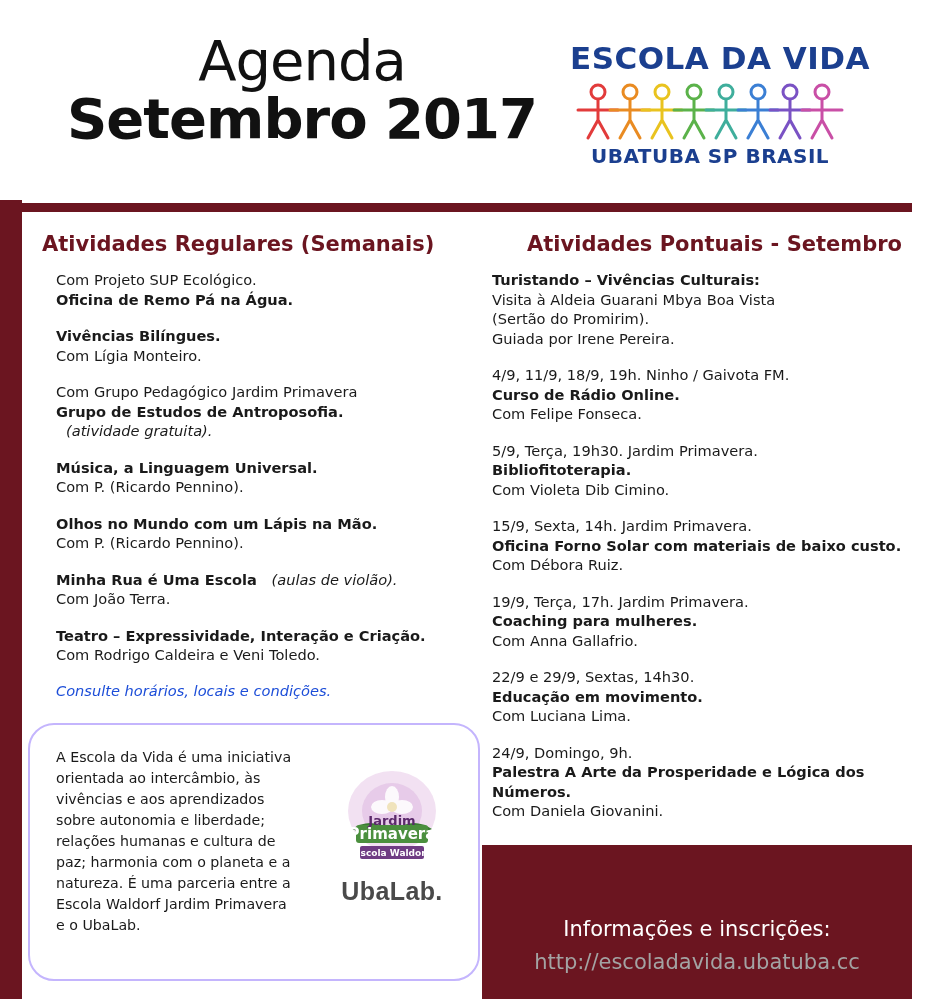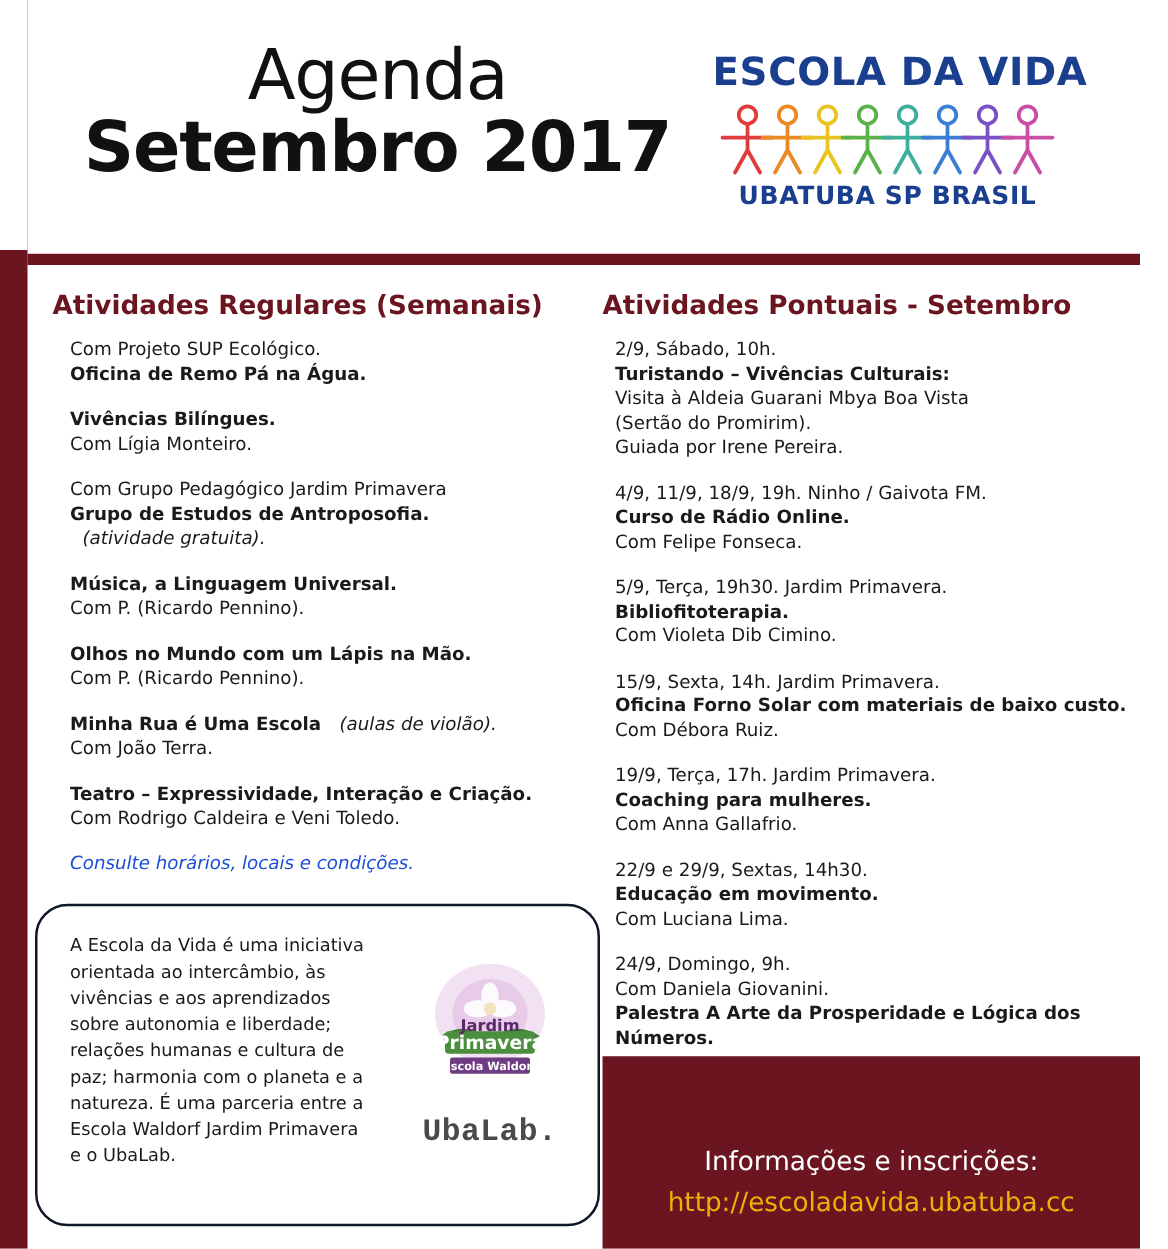--- a/index.html
+++ b/index.html
@@ -72,21 +72,21 @@
     position:absolute; left:482px; top:232px; width:420px;
   }
   .col-head {
     font-family:"DejaVu Sans", sans-serif;
     font-weight:bold;
     font-size:21px;
     color:#6b1520;
     margin:0 0 14px 0;
   }
   .col-left .col-head { padding-left:2px; }
-  .col-right .col-head { padding-left:0px; }
+  .col-right .col-head { padding-left:0px;text-align:right; }
 
   .block { margin-bottom:17px; padding-left:16px; }
   .col-right .block { padding-left:10px; }
   .line {
     font-family:"DejaVu Sans", sans-serif;
     font-size:14.6px;
     line-height:19.5px;
     color:#1a1a1a;
   }
   .b { font-weight:bold; }
@@ -95,56 +95,55 @@
     font-family:"DejaVu Sans", sans-serif;
     font-size:14.6px;
     font-style:italic;
     color:#1d4ed8;
     padding-left:16px;
     margin-top:8px;
   }
   
   .card {
     position:absolute; left:28px; top:723px; width:452px; height:258px;
-    border:2px solid #0f172a;
+    border:2px solid #c4b5fd;
     border-radius:26px;
     background:#ffffff;
   }
   .card-text {
     position:absolute; left:26px; top:22px; width:240px;
     font-family:"DejaVu Sans", sans-serif;
     font-size:14.2px;
     line-height:21px;
     color:#1a1a1a;
   }
   .card-logos {
     position:absolute; left:282px; top:42px; width:160px; text-align:center;
   }
   .jp-logo { position:relative; width:140px; height:110px; margin:0 auto; }
   .ubalab {
-    font-family:Liberation Mono, monospace;
+    font-family:Liberation Sans, sans-serif;
     font-weight:bold;
     font-size:25px;
     color:#4a4a4a;
-    margin-top:14px;
     letter-spacing:0.4px;
   }
   
   .infobox {
     position:absolute; left:482px; top:845px; width:430px; height:154px;
     background:#6b1520;
     display:flex; flex-direction:column; align-items:center; justify-content:center;
   }
   .infobox .l1 {
     font-family:"DejaVu Sans", sans-serif;
     font-size:21px; color:#ffffff; margin-bottom:9px;margin-top:47px;
   }
   .infobox .l2 {
     font-family:"DejaVu Sans", sans-serif;
-    font-size:21px; color:#eab308;
+    font-size:21px; color:#a3a3a3;
   }
 </style>
 </head>
 <body>
 
 <div class="spine"></div>
 <div class="spine-top-white"></div>
 
 <div class="header">
   <div class="title">
@@ -231,21 +230,20 @@
     <div class="line">Com Rodrigo Caldeira e Veni Toledo.</div>
   </div>
 
   <div class="note">Consulte horários, locais e condições.</div>
 </div>
 
 <div class="col-right">
   <div class="col-head">Atividades Pontuais - Setembro</div>
 
   <div class="block">
-    <div class="line">2/9, Sábado, 10h.</div>
     <div class="line b">Turistando – Vivências Culturais:</div>
     <div class="line">Visita à Aldeia Guarani Mbya Boa Vista</div>
     <div class="line">(Sertão do Promirim).</div>
     <div class="line">Guiada por Irene Pereira.</div>
   </div>
 
   <div class="block">
     <div class="line">4/9, 11/9, 18/9, 19h. Ninho / Gaivota FM.</div>
     <div class="line b">Curso de Rádio Online.</div>
     <div class="line">Com Felipe Fonseca.</div>
@@ -270,22 +268,22 @@
   </div>
 
   <div class="block">
     <div class="line">22/9 e 29/9, Sextas, 14h30.</div>
     <div class="line b">Educação em movimento.</div>
     <div class="line">Com Luciana Lima.</div>
   </div>
 
   <div class="block">
     <div class="line">24/9, Domingo, 9h.</div>
+    <div class="line b">Palestra A Arte da Prosperidade e Lógica dos Números.</div>
     <div class="line">Com Daniela Giovanini.</div>
-    <div class="line b">Palestra A Arte da Prosperidade e Lógica dos Números.</div>
   </div>
 </div>
 
 <div class="card">
   <div class="card-text">A Escola da Vida é uma iniciativa orientada ao intercâmbio, às vivências e aos aprendizados sobre autonomia e liberdade; relações humanas e cultura de paz; harmonia com o planeta e a natureza. É uma parceria entre a Escola Waldorf Jardim Primavera e o UbaLab.</div>
   <div class="card-logos">
     <div class="jp-logo">
       <svg width="140" height="110" viewBox="0 0 140 110" xmlns="http://www.w3.org/2000/svg" aria-hidden="true">
         <ellipse cx="70" cy="44" rx="44" ry="40" fill="#f0dcf0" opacity="0.85"></ellipse>
         <ellipse cx="70" cy="44" rx="30" ry="28" fill="#e4c6e6" opacity="0.8"></ellipse>

